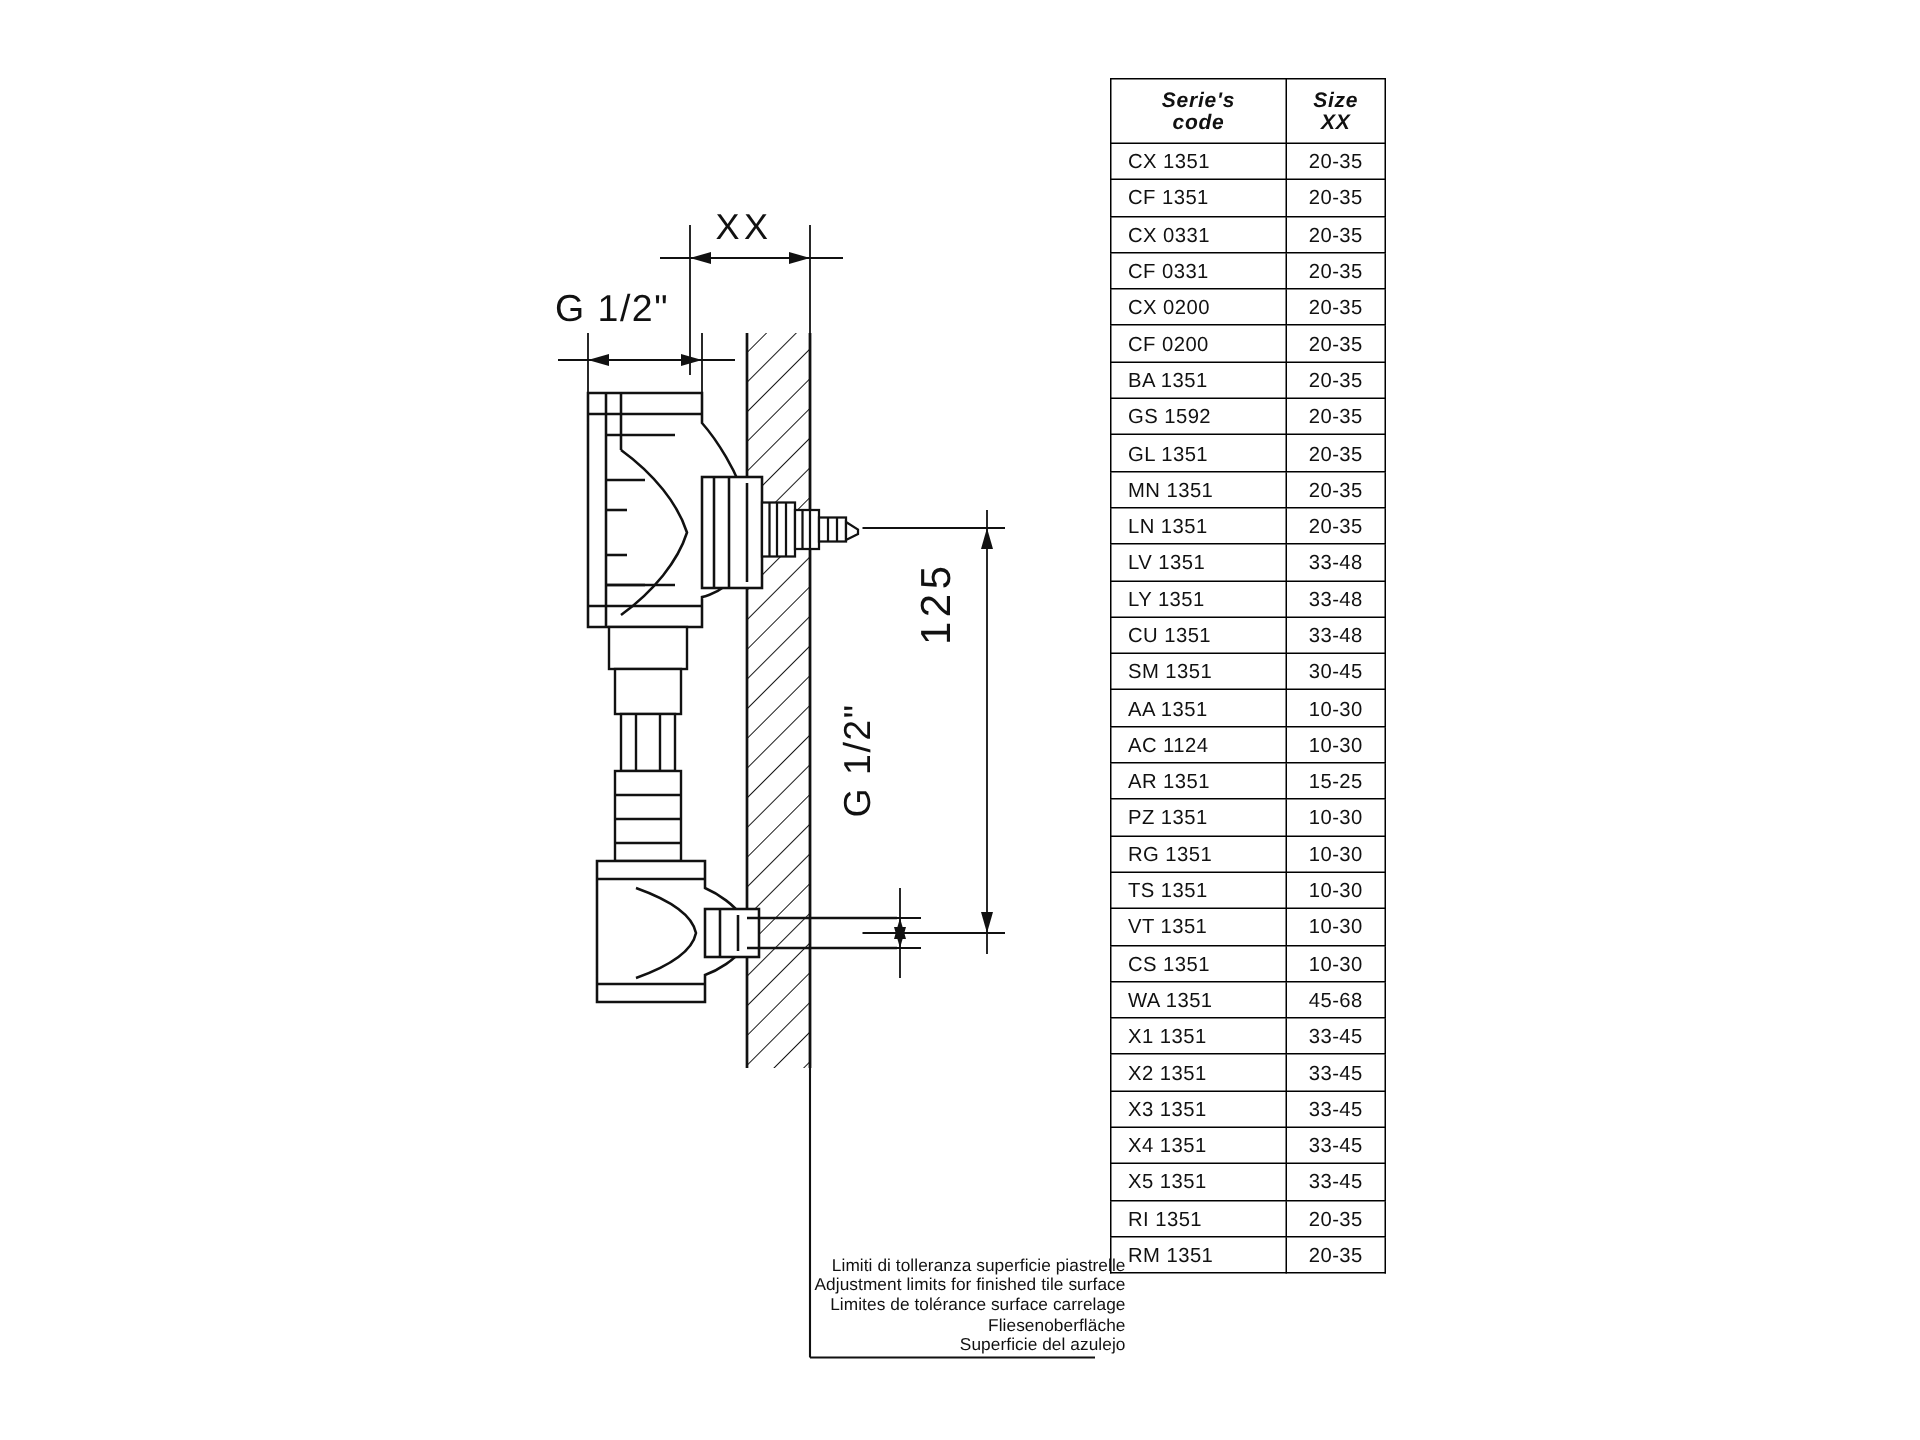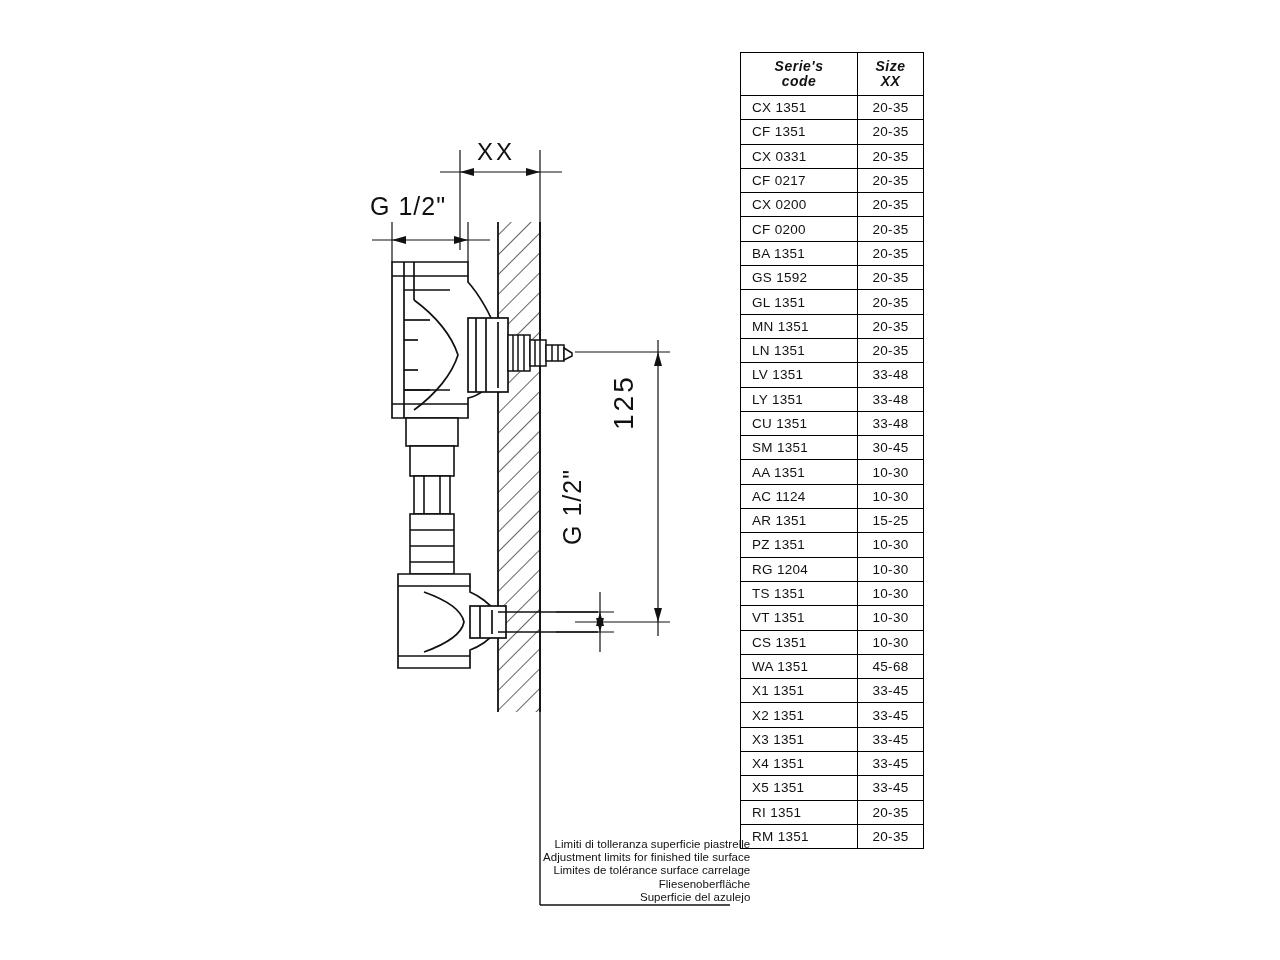--- a/index.html
+++ b/index.html
@@ -262,21 +262,21 @@
       </tr>
       <tr>
         <td class="col-code">CF 1351</td>
         <td class="col-size">20-35</td>
       </tr>
       <tr>
         <td class="col-code">CX 0331</td>
         <td class="col-size">20-35</td>
       </tr>
       <tr>
-        <td class="col-code">CF 0217</td>
+        <td class="col-code">CF 0331</td>
         <td class="col-size">20-35</td>
       </tr>
       <tr>
         <td class="col-code">CX 0200</td>
         <td class="col-size">20-35</td>
       </tr>
       <tr>
         <td class="col-code">CF 0200</td>
         <td class="col-size">20-35</td>
       </tr>
@@ -326,21 +326,21 @@
       </tr>
       <tr>
         <td class="col-code">AR 1351</td>
         <td class="col-size">15-25</td>
       </tr>
       <tr>
         <td class="col-code">PZ 1351</td>
         <td class="col-size">10-30</td>
       </tr>
       <tr>
-        <td class="col-code">RG 1204</td>
+        <td class="col-code">RG 1351</td>
         <td class="col-size">10-30</td>
       </tr>
       <tr>
         <td class="col-code">TS 1351</td>
         <td class="col-size">10-30</td>
       </tr>
       <tr>
         <td class="col-code">VT 1351</td>
         <td class="col-size">10-30</td>
       </tr>

